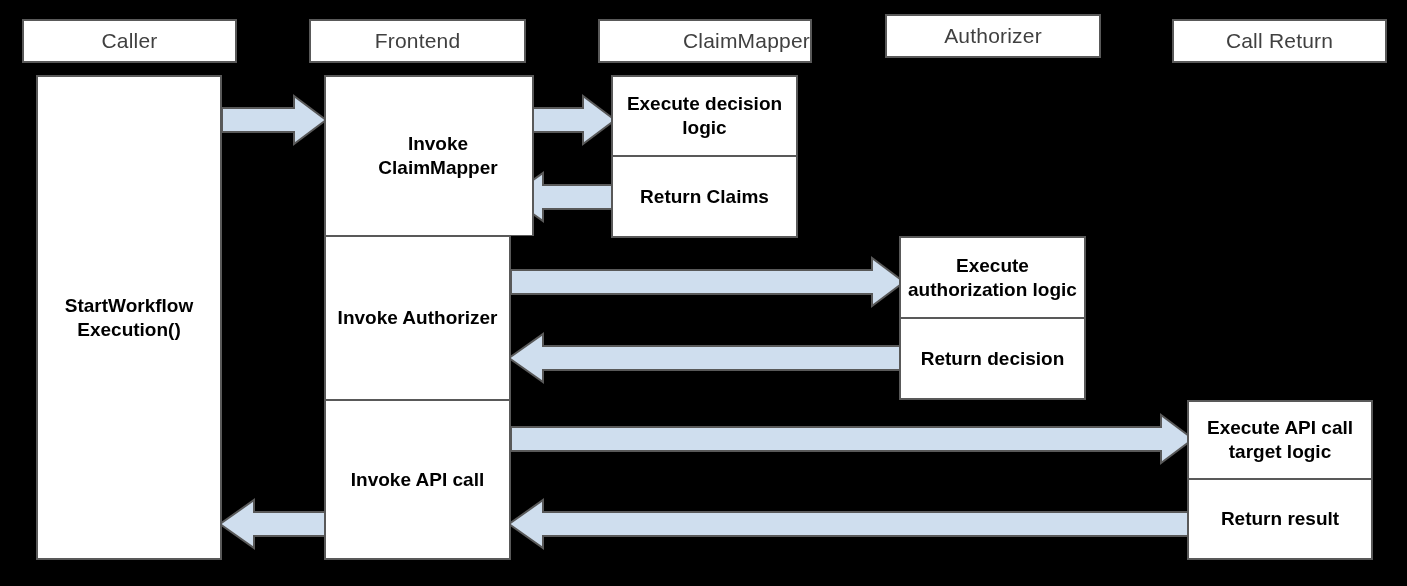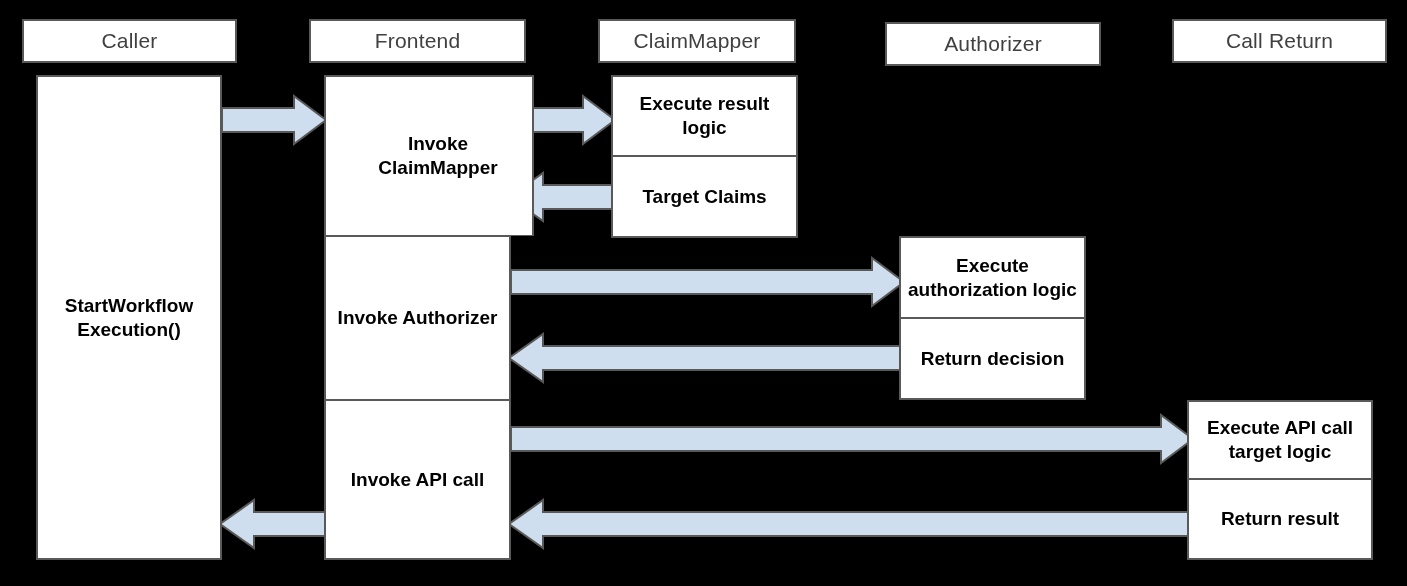--- a/index.html
+++ b/index.html
@@ -65,24 +65,24 @@
 <body>
 
 <div id="diagram">
 
   <div class="lane-header" style="left:22px; top:19px; width:215px; height:44px;">
     <span>Caller</span>
   </div>
   <div class="lane-header" style="left:309px; top:19px; width:217px; height:44px;">
     <span>Frontend</span>
   </div>
-  <div class="lane-header" style="left:598px; top:19px; width:198px; height:44px;">
+  <div class="lane-header" style="left:598px; top:19px; width:214px; height:44px;justify-content:flex-end;">
     <span>ClaimMapper</span>
   </div>
-  <div class="lane-header" style="left:885px; top:22px; width:216px; height:44px;">
+  <div class="lane-header" style="left:885px; top:14px; width:216px; height:44px;">
     <span>Authorizer</span>
   </div>
   <div class="lane-header" style="left:1172px; top:19px; width:215px; height:44px;">
     <span>Call Return</span>
   </div>
 
   <svg class="arrow-svg" style="left:222px; top:96px; width:104px; height:48px;" viewBox="0 0 104 48">
     <polygon class="arrow-shape" points="0,12 72,12 72,0 104,24 72,48 72,36 0,36"></polygon>
   </svg>
 
@@ -122,24 +122,24 @@
     <span class="act-label">Invoke ClaimMapper</span>
   </div>
   <div class="act-box stacked-mid" style="left:324px; top:236px; width:187px; height:164px;">
     <span class="act-label">Invoke Authorizer</span>
   </div>
   <div class="act-box stacked-bot" style="left:324px; top:400px; width:187px; height:160px;">
     <span class="act-label">Invoke API call</span>
   </div>
 
   <div class="act-box stacked-top" style="left:611px; top:75px; width:187px; height:81px;">
-    <span class="act-label">Execute result logic</span>
+    <span class="act-label">Execute decision logic</span>
   </div>
   <div class="act-box stacked-bot" style="left:611px; top:156px; width:187px; height:82px;">
-    <span class="act-label">Target Claims</span>
+    <span class="act-label">Return Claims</span>
   </div>
 
   <div class="act-box stacked-top" style="left:899px; top:236px; width:187px; height:82px;">
     <span class="act-label">Execute authorization logic</span>
   </div>
   <div class="act-box stacked-bot" style="left:899px; top:318px; width:187px; height:82px;">
     <span class="act-label">Return decision</span>
   </div>
 
   <div class="act-box stacked-top" style="left:1187px; top:400px; width:186px; height:79px;">

